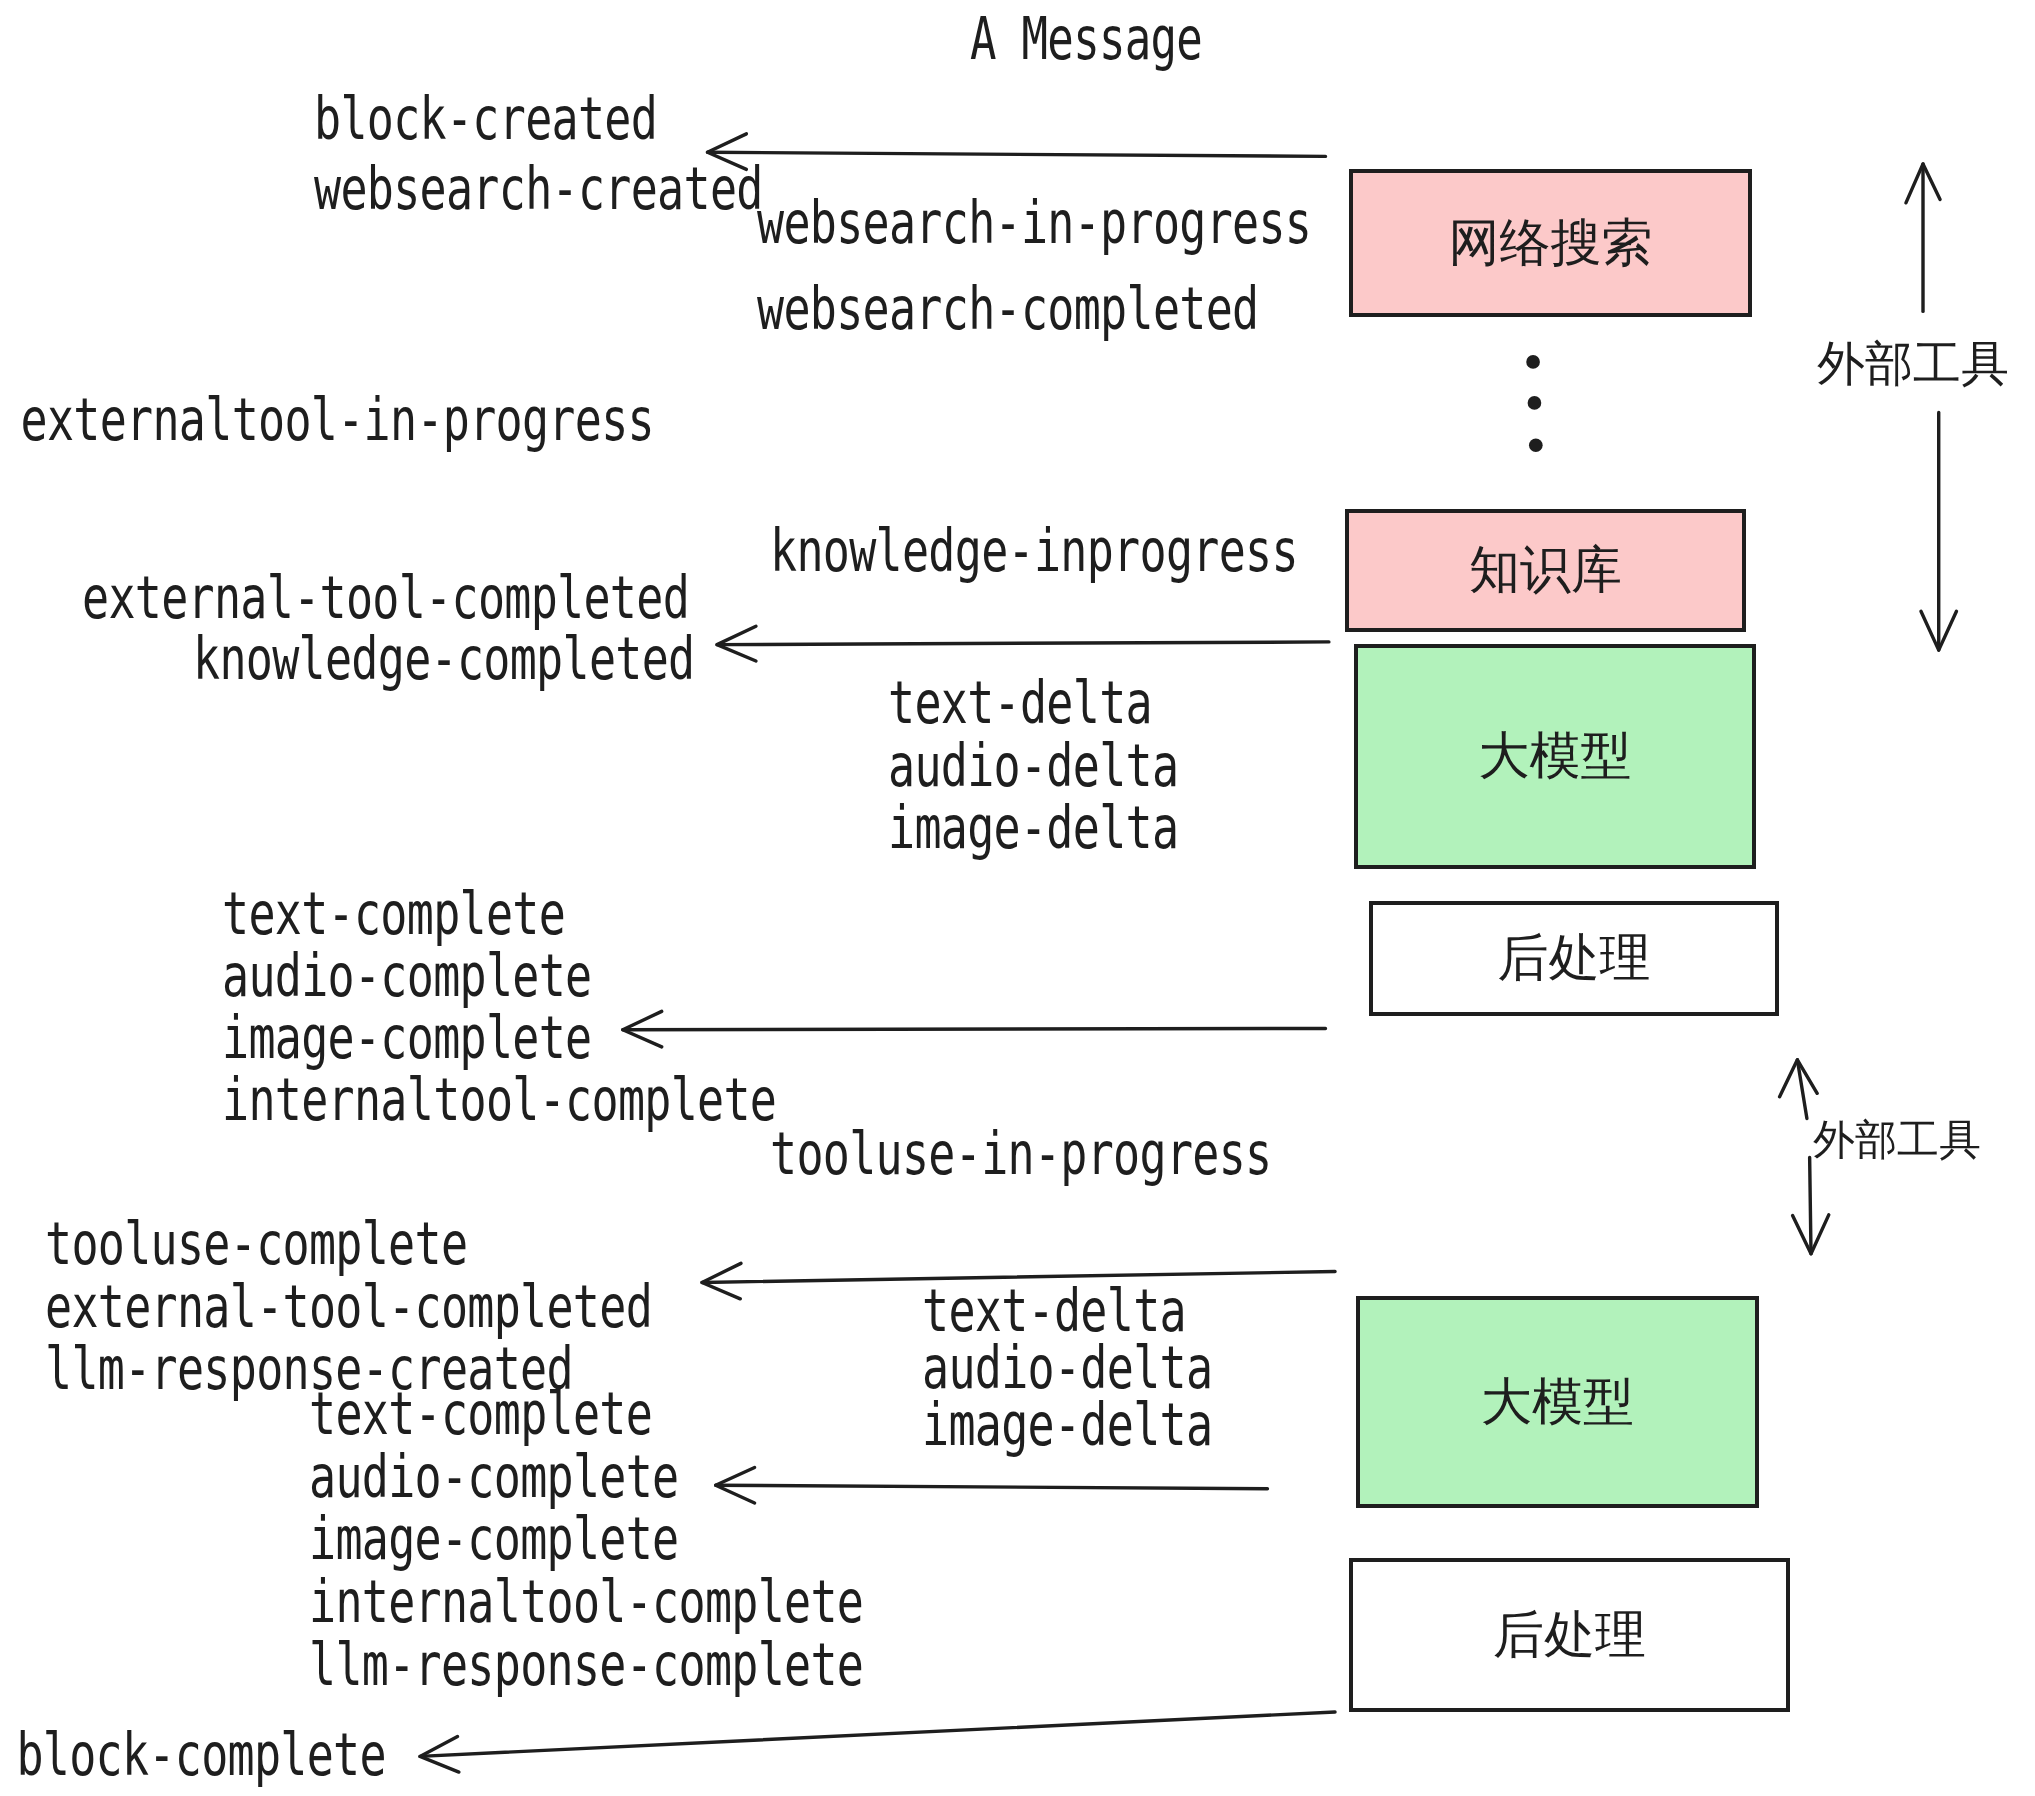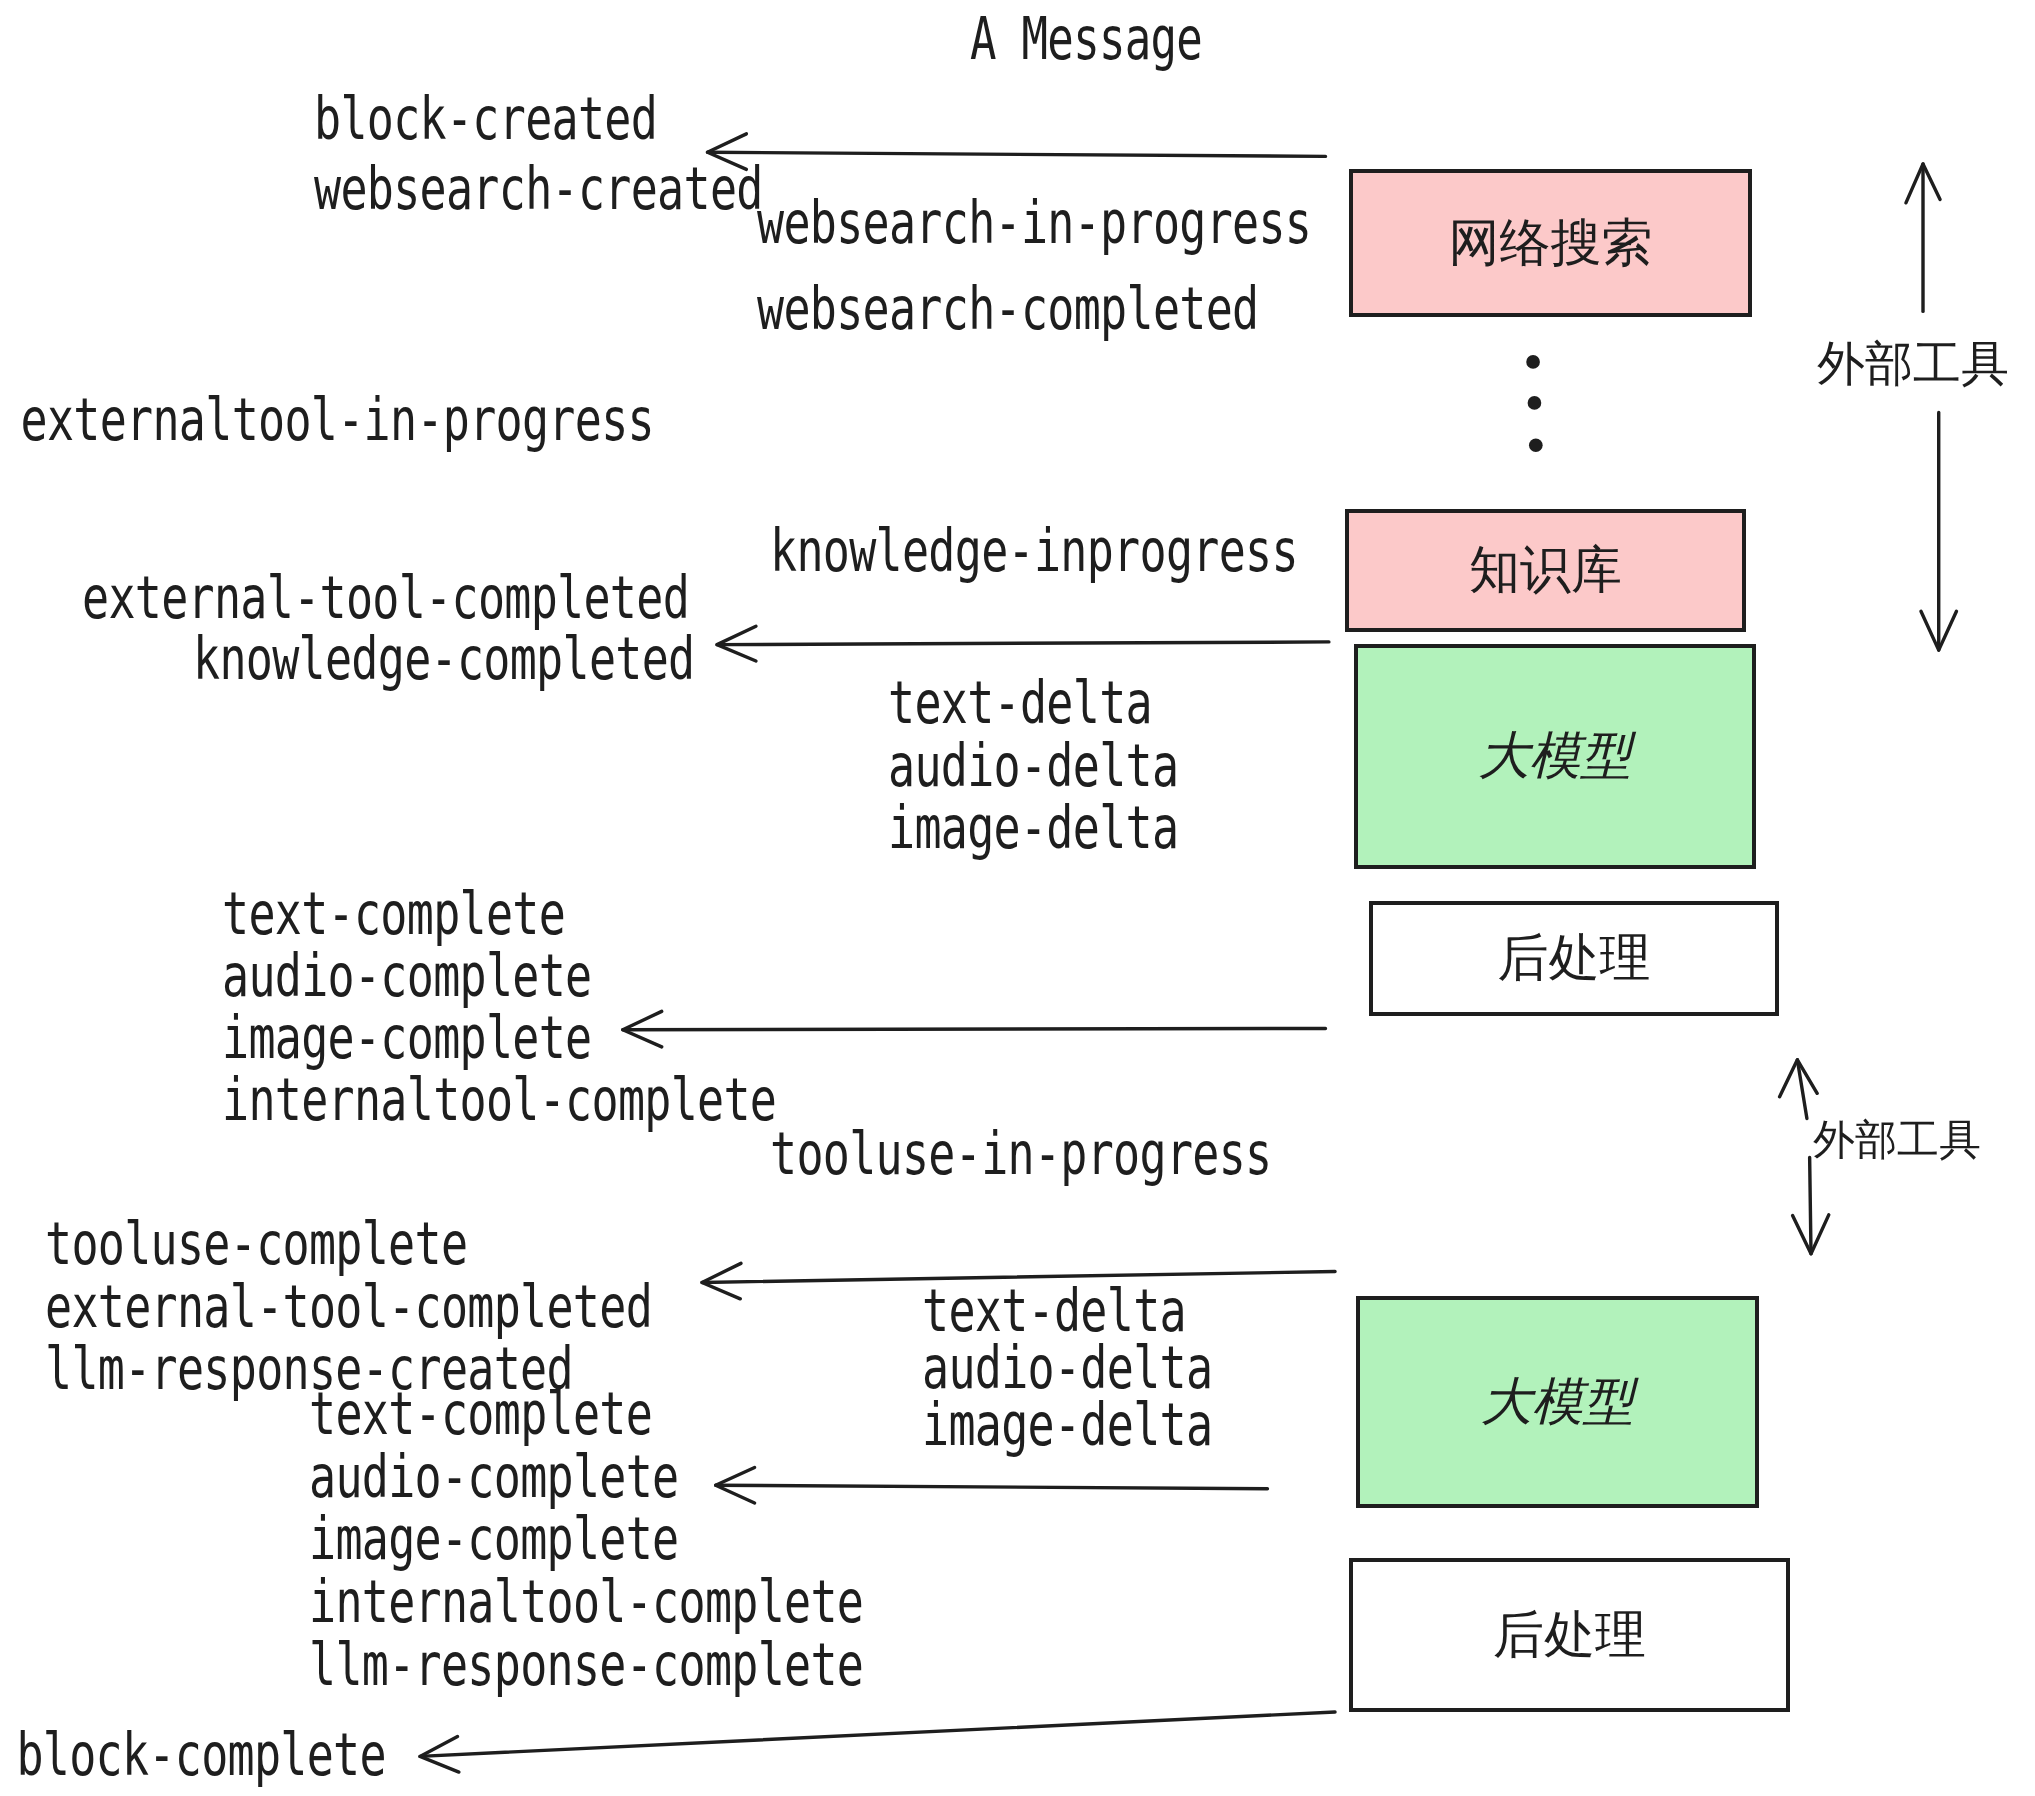--- a/index.html
+++ b/index.html
@@ -26,21 +26,21 @@
   }
   .box .box-label{
     font-family:"Liberation Sans","DejaVu Sans",sans-serif; font-size:51px;
     font-weight:500; color:var(--ink); white-space:nowrap;
   }
   .box .box-label-mono{
     font-family:"DejaVu Sans Mono","Liberation Mono",monospace; font-size:42px;
     font-weight:bold; color:var(--ink); transform:scaleY(1.32); white-space:nowrap;
   }
   .fill-pink{ background:var(--pink); }
-  .fill-green{ background:var(--green);font-style:italic; }
+  .fill-green{ background:var(--green); }
   .fill-yellow{ background:var(--yellow); }
   .fill-white{ background:var(--background); }
   #wires{ position:absolute; left:0; top:0; width:2035px; height:1796px; pointer-events:none; }
   #wires line, #wires polyline{
     stroke:var(--ink); stroke-width:5; fill:none; stroke-linecap:round; stroke-linejoin:round;
   }
   #wires circle{ fill:var(--ink); }
 </style>
 </head>
 <body>

